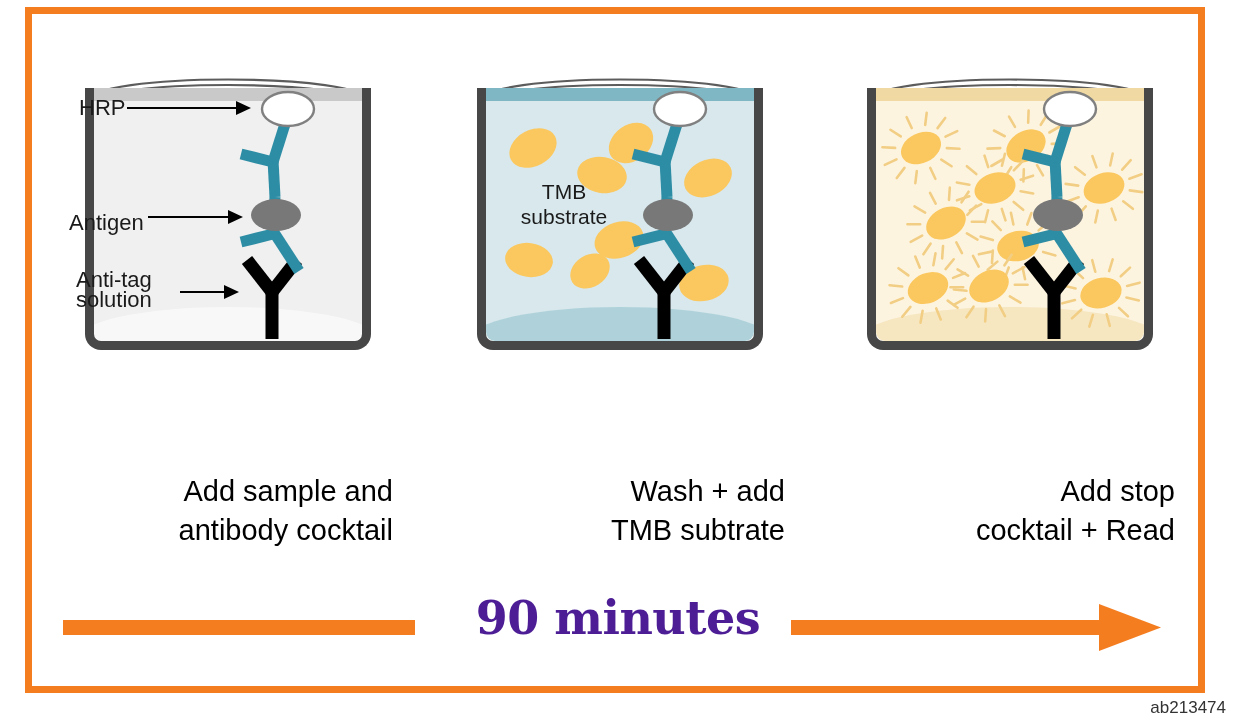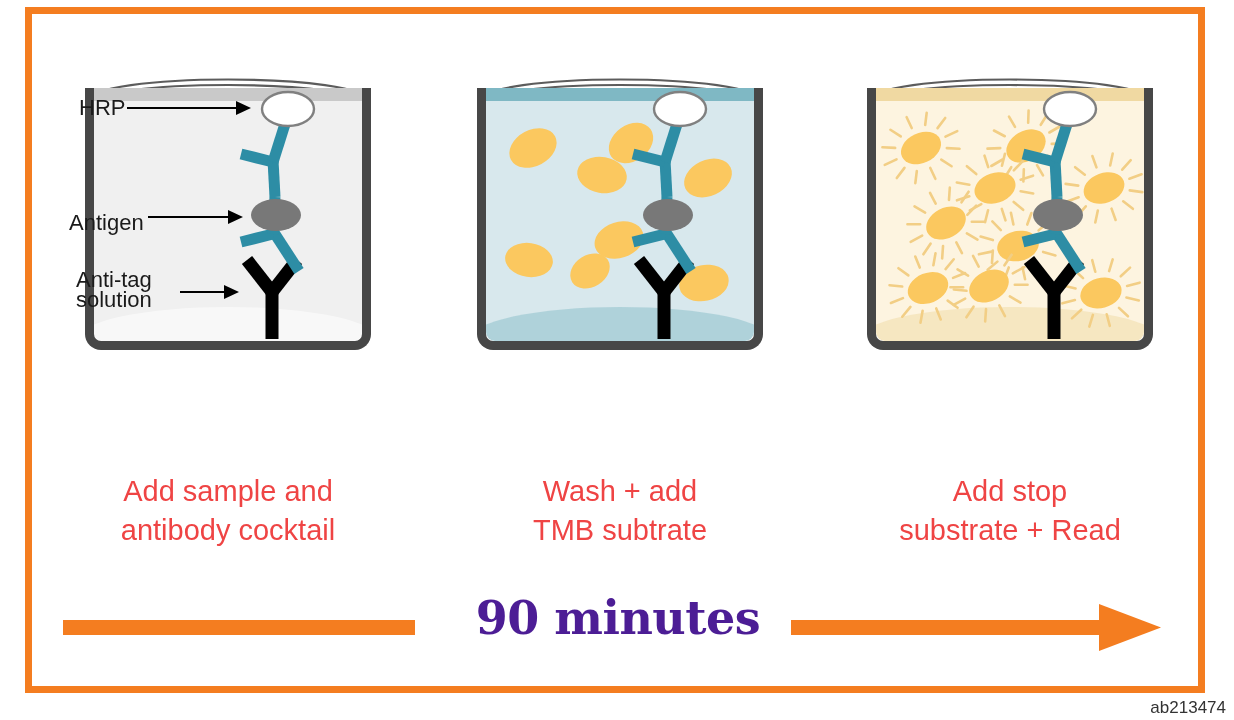--- a/index.html
+++ b/index.html
@@ -143,24 +143,24 @@
     line-height: 25px;
     text-align: center;
     white-space: pre-line;
   }
 
   
   .caption {
     position: absolute;
     top: 410px;
     width: 330px;
-    text-align: center;
+    text-align: right;
     font-size: 29px;
     line-height: 39px;
-    color: #ef4444;
+    color: #000000;
     white-space: pre-line;
   }
 
   
   #timeline {
     position: absolute;
     left: 63px;
     top: 590px;
     width: 1110px;
     height: 70px;
@@ -297,20 +297,22 @@
         </g>
         <g stroke="#2d8da5" stroke-width="11" stroke-linecap="butt" fill="none">
           <line x1="202" y1="135" x2="200" y2="98"></line>
           <line x1="200" y1="100" x2="168" y2="92"></line>
           <line x1="200" y1="100" x2="212" y2="62"></line>
         </g>
         <ellipse cx="203" cy="153" rx="25" ry="16" fill="#787878"></ellipse>
         <ellipse cx="215" cy="47" rx="26" ry="17" fill="#ffffff" stroke="#808080" stroke-width="2.4"></ellipse>
       </svg>
 
+      <div class="inwell-txt" style="left:24px; top:117px; width:150px;">TMB
+substrate</div>
     </div>
 
     <div class="caption" style="left:0;">Wash + add
 TMB subtrate</div>
   </div>
 
   <div class="step s3">
     <div class="well-wrap">
 
       <svg class="rim" viewBox="0 0 310 46">
@@ -480,21 +482,21 @@
           <line x1="202" y1="135" x2="200" y2="98"></line>
           <line x1="200" y1="100" x2="168" y2="92"></line>
           <line x1="200" y1="100" x2="212" y2="62"></line>
         </g>
         <ellipse cx="203" cy="153" rx="25" ry="16" fill="#787878"></ellipse>
         <ellipse cx="215" cy="47" rx="26" ry="17" fill="#ffffff" stroke="#808080" stroke-width="2.4"></ellipse>
       </svg>
     </div>
 
     <div class="caption" style="left:0;">Add stop
-substrate + Read</div>
+cocktail + Read</div>
   </div>
 
   <div id="timeline">
     <svg width="1110" height="70" viewBox="0 0 1110 70">
       <rect x="0" y="30" width="352" height="15" fill="#f47d20"></rect>
       <rect x="728" y="30" width="316" height="15" fill="#f47d20"></rect>
       <path d="M1036 14 L1098 37.5 L1036 61 Z" fill="#f47d20"></path>
     </svg>
     <div id="timeline-label">90 minutes</div>
   </div>

